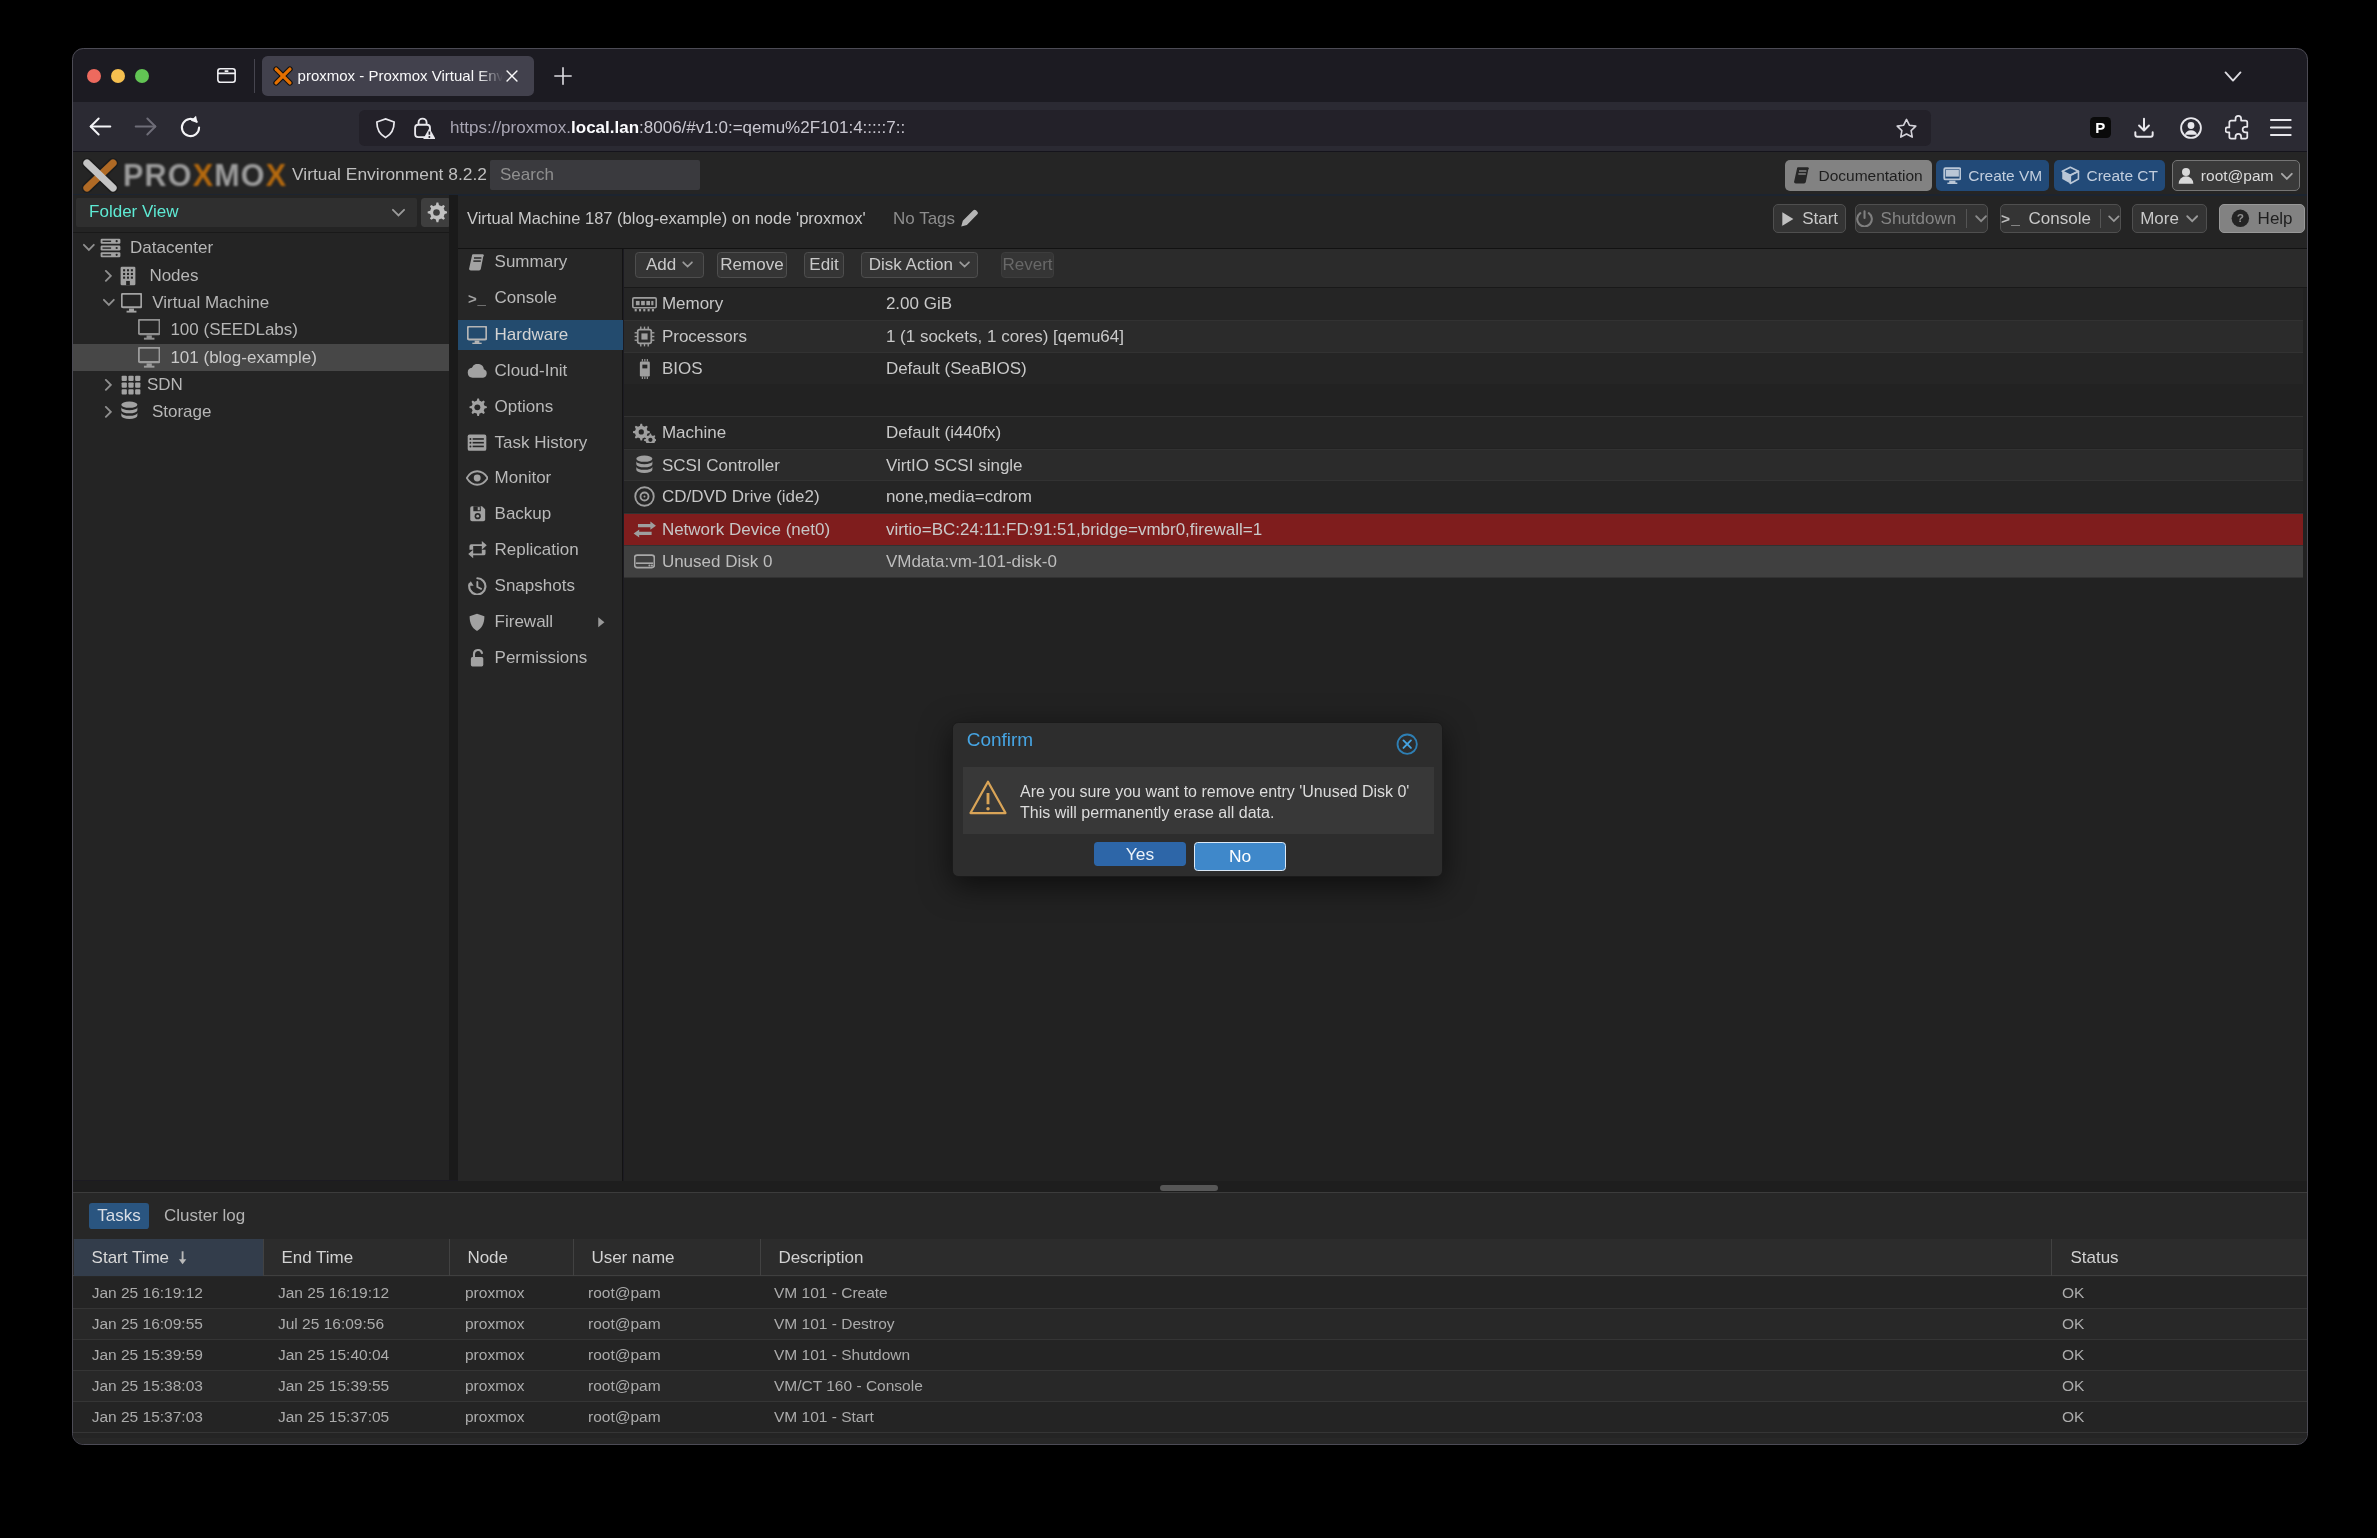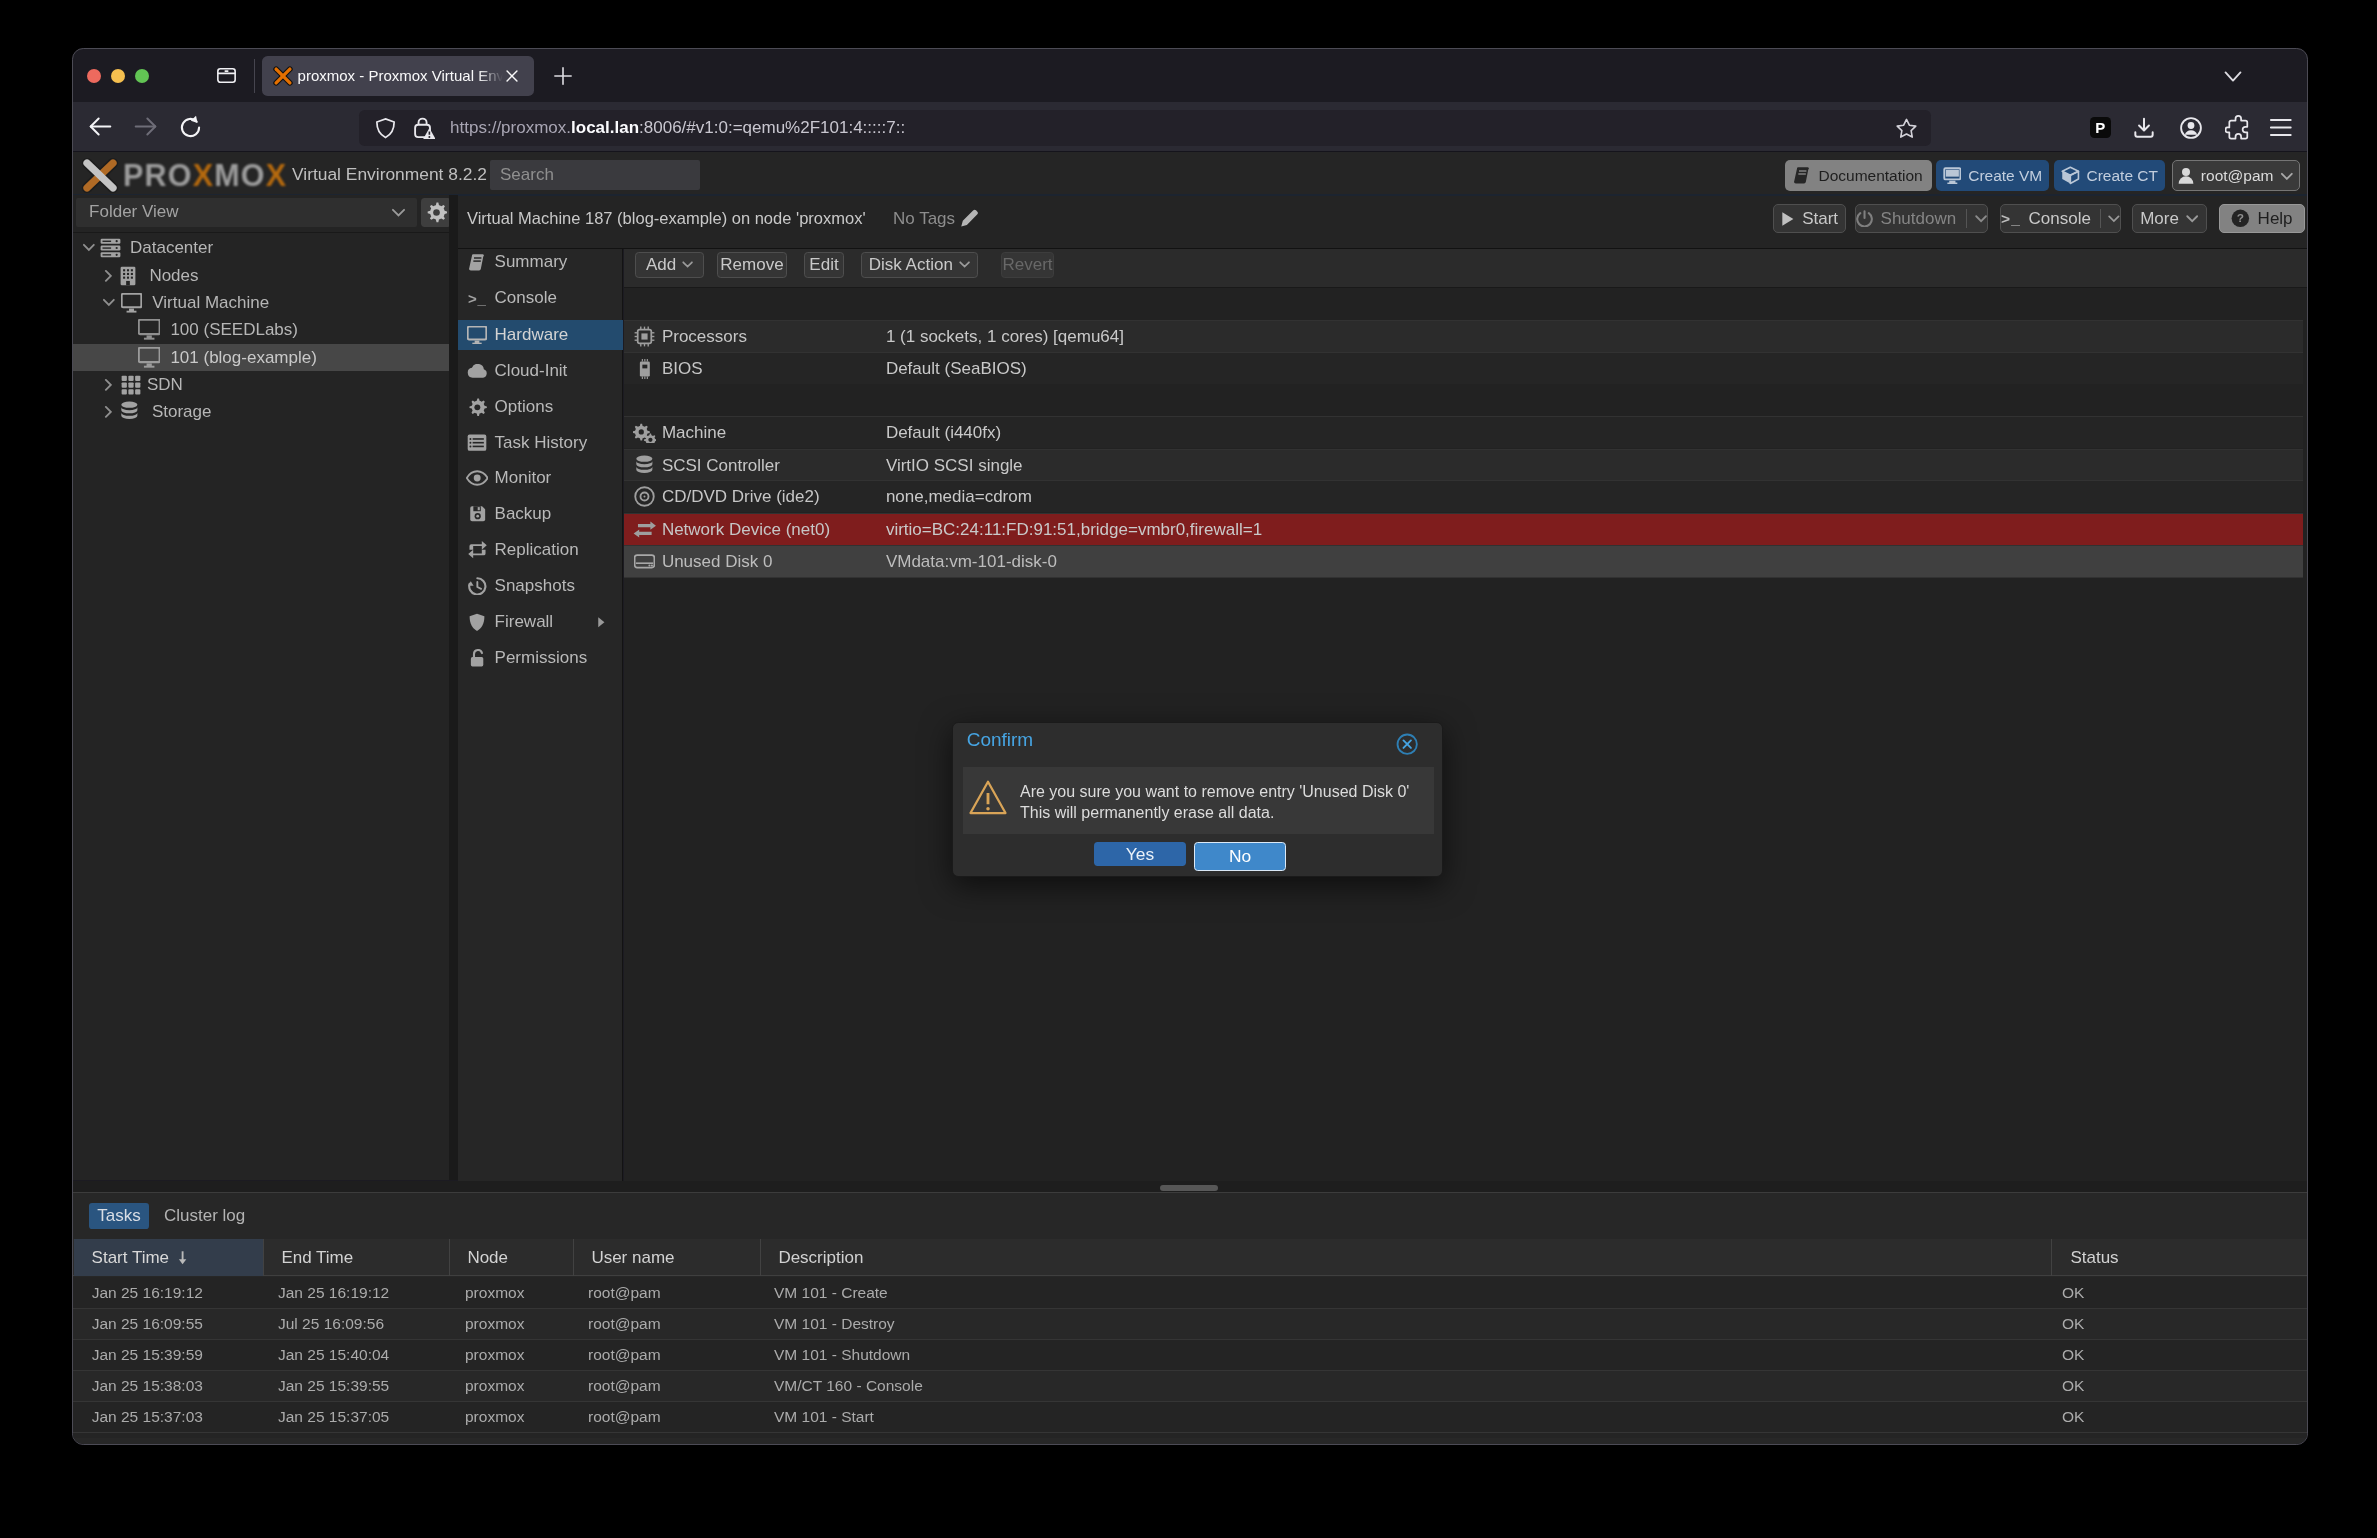--- a/index.html
+++ b/index.html
@@ -10,21 +10,21 @@
 #win{position:absolute;left:72px;top:48px;width:2236px;height:1397px;border-radius:11.2px;background:#1c1b22;border:1.2px solid #4c4b55;overflow:hidden}
 .light{position:absolute;top:20px;width:14.3px;height:14.3px;border-radius:50%}
 #tab{position:absolute;left:189px;top:6.8px;width:272px;height:40px;background:#42414d;border-radius:5.6px;display:flex;align-items:center}
 #tabtitle{font-size:15px;color:#f9f9fa;white-space:nowrap;overflow:hidden;width:205px;-webkit-mask-image:linear-gradient(90deg,#000 88%,transparent)}
 #navbar{position:absolute;left:0;top:53px;width:2236px;height:50px;background:#2b2a33;border-bottom:1.2px solid #15141c}
 #urlbar{position:absolute;left:286px;top:61px;width:1572px;height:36px;border-radius:5.6px;background:#232129;display:flex;align-items:center}
 .urltxt{font-size:17px;white-space:nowrap}
 #appheader{position:absolute;left:0;top:103px;width:2236px;height:43px;background:#252525}
 .hbtn{position:absolute;top:111px;height:31px;border-radius:5px;display:flex;align-items:center;justify-content:center;gap:6.8px;font-size:15.5px}
 #sidebar{position:absolute;left:0;top:146px;width:376px;height:985px;background:#242424}
-#combo{position:absolute;left:3.1px;top:2.5px;width:341px;height:29px;background:#2f2f2f;border-radius:1.9px;color:#a3a3a3;font-size:17px;display:flex;align-items:center;padding-left:13px}
+#combo{position:absolute;left:3.1px;top:2.5px;width:341px;height:29px;background:#2f2f2f;border-radius:1.9px;color:#5eead4;font-size:17px;display:flex;align-items:center;padding-left:13px}
 #gearbtn{position:absolute;left:348px;top:2.5px;width:30px;height:29px;background:#3e3e3e;border-radius:3.7px;display:flex;align-items:center;justify-content:center}
 .trow{position:absolute;left:0;width:376px;height:27px;display:flex;align-items:center;color:#b6b6b6;font-size:17px}
 #splitterv{position:absolute;left:376px;top:146px;width:8.7px;height:985px;background:#1a1a1a}
 #chead{position:absolute;left:385px;top:147px;width:1851px;height:53px;background:#242424;border-bottom:1.2px solid #121212}
 .cbtn{position:absolute;top:155px;height:29px;border-radius:5px;background:#343434;border:1.2px solid #4f4f4f;display:flex;align-items:center;justify-content:center;font-size:17px;color:#c9c9c9;gap:7.5px}
 #midnav{position:absolute;left:385px;top:200px;width:165px;height:932px;background:#262626;border-right:1.2px solid #131313}
 .mitem{position:absolute;left:385px;width:165px;height:30px;display:flex;align-items:center;color:#b9b9b9;font-size:17px}
 .mico{width:22.4px;margin-left:8px;margin-right:6.2px;display:flex;justify-content:center}
 #content{position:absolute;left:551px;top:200px;width:1685px;height:932px;background:#222}
 #toolbar{position:absolute;left:0;top:0;width:1685px;height:39px;background:#2b2b2b;border-bottom:0.6px solid #191919}
@@ -414,20 +414,40 @@
  <div id="toolbar"></div>
  <div class="tbtn" style="left:11.2px;width:69px">Add<svg class="caret" width="11.2" height="7.5" viewBox="0 0 18 12">
           <polyline points="2,2 9,9 16,2" fill="none" stroke="#9a9a9a" stroke-width="2.8" stroke-linecap="round"></polyline>
         </svg></div>
  <div class="tbtn" style="left:93px;width:70px">Remove</div>
  <div class="tbtn" style="left:180px;width:40px">Edit</div>
  <div class="tbtn" style="left:237px;width:117px">Disk Action<svg class="caret" width="11.2" height="7.5" viewBox="0 0 18 12">
           <polyline points="2,2 9,9 16,2" fill="none" stroke="#9a9a9a" stroke-width="2.8" stroke-linecap="round"></polyline>
         </svg></div>
  <div class="tbtn" style="left:377px;width:53px;color:#686868;border-color:#3d3d3d">Revert</div>
+ <div class="hrow" style="top:39px;background:#252525;border-top:none">
+  <span class="hico">
+          <svg width="25" height="16" viewBox="0 0 40 26">
+            <rect x="1" y="3" width="38" height="16" rx="2" fill="none" stroke="#9e9e9e" stroke-width="2.6"></rect>
+            <g fill="#9e9e9e">
+              <rect x="6" y="8" width="6" height="7"></rect>
+              <rect x="14.5" y="8" width="6" height="7"></rect>
+              <rect x="23" y="8" width="6" height="7"></rect>
+              <rect x="31" y="8" width="3.5" height="7"></rect>
+              <rect x="4" y="21" width="3.4" height="4"></rect>
+              <rect x="11" y="21" width="3.4" height="4"></rect>
+              <rect x="18" y="21" width="3.4" height="4"></rect>
+              <rect x="25" y="21" width="3.4" height="4"></rect>
+              <rect x="32" y="21" width="3.4" height="4"></rect>
+            </g>
+          </svg>
+        </span>
+  <span class="hlabel">Memory</span>
+        <span class="hval">2.00 GiB</span>
+      </div>
  <div class="hrow" style="top:71px;background:#2b2b2b">
   <span class="hico">
           <svg width="21" height="21" viewBox="0 0 34 34">
             <rect x="6" y="6" width="22" height="22" rx="3" fill="none" stroke="#9e9e9e" stroke-width="2.8"></rect>
             <rect x="12" y="12" width="10" height="10" fill="#9e9e9e"></rect>
             <g stroke="#9e9e9e" stroke-width="2.2">
               <line x1="11" y1="6" x2="11" y2="1"></line>
               <line x1="17" y1="6" x2="17" y2="1"></line>
               <line x1="23" y1="6" x2="23" y2="1"></line>
               <line x1="11" y1="33" x2="11" y2="28"></line>

